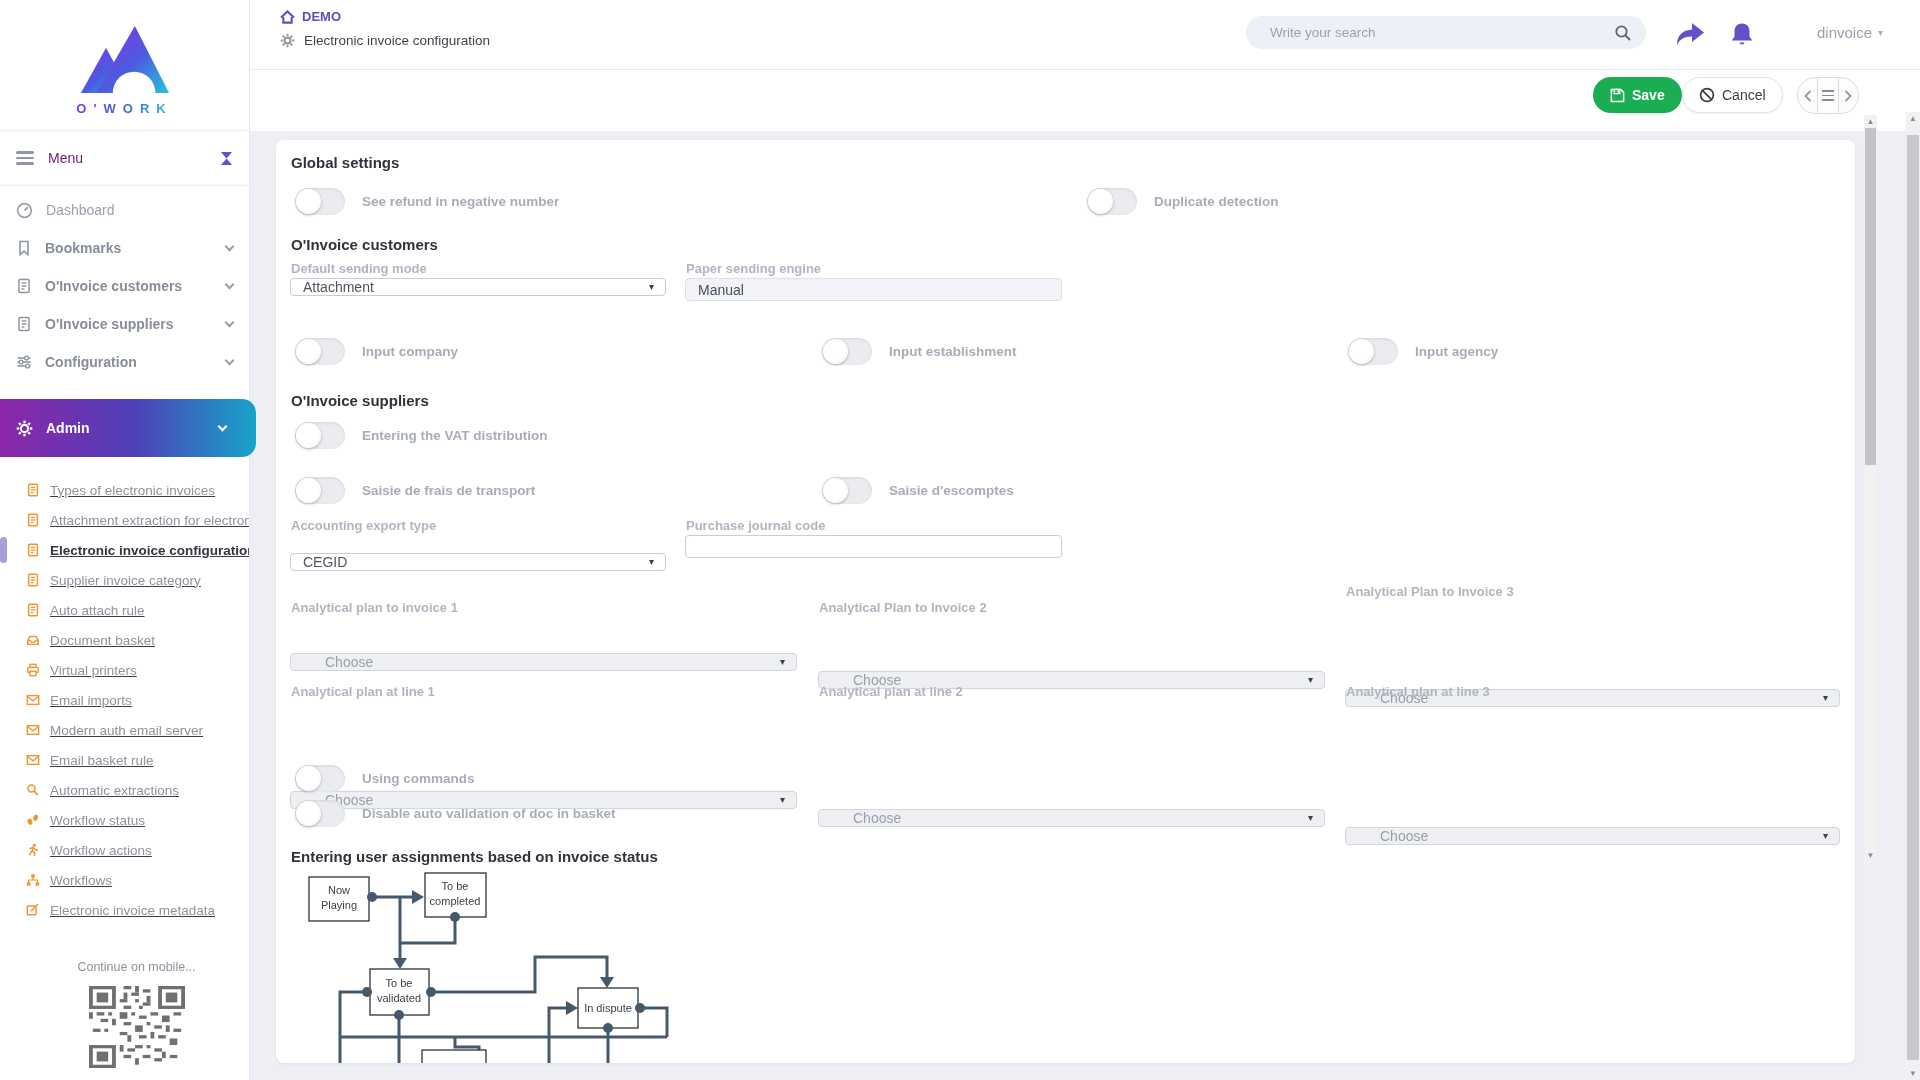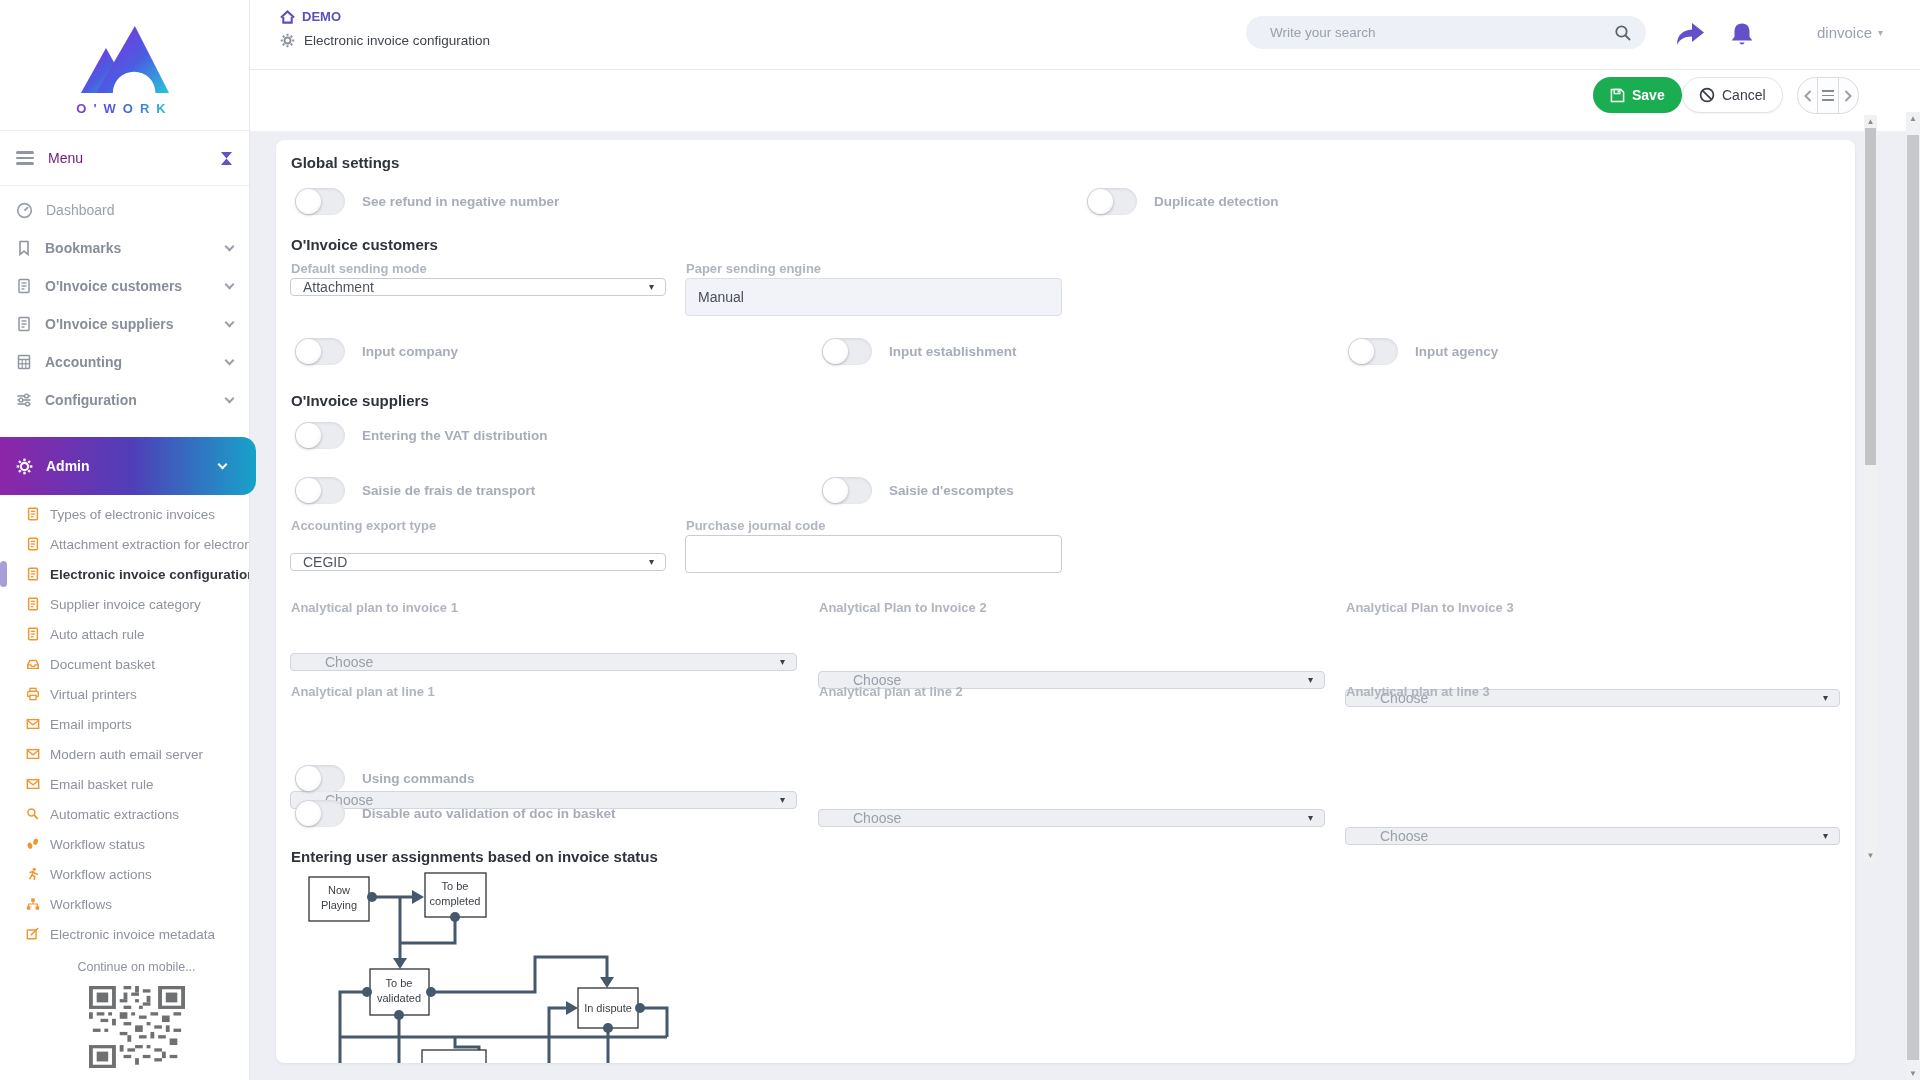--- a/index.html
+++ b/index.html
@@ -16,21 +16,21 @@
   .hamburger i { height:2.5px; background:#8f95a1; border-radius:2px; display:block; }
   .menu-row .spacer { flex:1; }
   .nav { padding-top:5px; }
   .navitem { height:38px; display:flex; align-items:center; padding:0 16px; gap:13px; color:#878d99; font-size:14px; font-weight:700; cursor:pointer; }
   .navitem.plain { font-weight:400; color:#9aa0ac; }
   .navitem svg { flex:0 0 auto; }
   .chev { margin-left:auto; width:7px; height:7px; border-right:2px solid #9aa0ab; border-bottom:2px solid #9aa0ab; transform:rotate(45deg); margin-top:-4px; }
   .admin-band { margin-top:18px; height:58px; width:256px; border-radius:0 14px 14px 0;
     background:linear-gradient(90deg,#8d26a8,#4f3fb8 52%,#17a3c9); display:flex; align-items:center; padding:0 16px; gap:13px; color:#fff; font-size:14px; font-weight:700; cursor:pointer; }
   .admin-band .chev { border-color:#fff; margin-right:14px; }
-  .submenu { padding-top:4px; }
+  .submenu { padding-top:18px;text-decoration:underline; }
   .subitem { height:30px; display:flex; align-items:center; padding:0 10px 0 26px; gap:10px; color:#8e929c; font-size:13.5px; white-space:nowrap; overflow:hidden; cursor:pointer; position:relative; }
   .subitem.active { font-weight:700; color:#33363d; }
   .subitem.active::before { content:""; position:absolute; left:0; top:2px; bottom:2px; width:7px; border-radius:4px; background:#a99fd8; }
   .subitem svg { flex:0 0 auto; }
   .mobile-blk { position:absolute; left:12px; bottom:8px; width:100%; text-align:center; }
   .mobile-hint { font-size:12.5px; color:#8d929c; margin-bottom:12px; }
   .qr { display:inline-block; }
 
   
   .topbar { position:absolute; left:250px; top:0; width:1670px; height:70px; background:#fff; border-bottom:1px solid #e6e8ec; z-index:4; }
@@ -61,21 +61,21 @@
   .h-sec { font-size:15px; font-weight:700; color:#2f333b; }
   .tglrow { display:flex; align-items:center; gap:17px; }
   .toggle { width:50px; height:27px; border-radius:14px; background:#ebecf0; box-shadow:inset 0 1px 3px rgba(60,60,80,.12); position:relative; cursor:pointer; flex:0 0 auto; }
   .toggle .knob { position:absolute; left:1px; top:1px; width:25px; height:25px; border-radius:50%;
     background:radial-gradient(circle at 38% 35%, #ffffff 55%, #f0f0f3); box-shadow:0 1px 3px rgba(50,50,70,.35); }
   .tlbl { font-size:13.5px; font-weight:700; color:#a7adb8; }
   .flbl { font-size:13px; font-weight:700; color:#b0b5c0; }
   .sel { height:18px; border:1px solid #c9ccd4; border-radius:4px; background:#fff; display:flex; align-items:center; padding:0 30px 0 12px; font-size:14px; color:#4e545e; position:relative; cursor:pointer; }
   .sel .caret { position:absolute; right:11px; top:50%; transform:translateY(-52%); font-size:10px; color:#3c4049; }
   .sel.disabled { background:#edeff3; border-color:#d2d5dc; color:#9aa0aa; cursor:default;padding-left:34px; }
-  .tin { height:38px; border:1px solid #c9ccd4; border-radius:4px; background:#fff; font-size:14px; color:#4a4e57; padding:0 12px; width:100%; font-family:inherit; outline:none; }
+  .tin { height:23px; border:1px solid #c9ccd4; border-radius:4px; background:#fff; font-size:14px; color:#4a4e57; padding:0 12px; width:100%; font-family:inherit; outline:none; }
   .tin.ro { background:#f1f3f9; border-color:#dcdfe6; }
 
   
   .diag text { font-size:11px; fill:#3b3f46; font-family:"Liberation Sans","DejaVu Sans",sans-serif; }
   .diag rect.node { fill:#fff; stroke:#2e3338; stroke-width:1.3; }
   .diag .pipe { stroke:#46586b; stroke-width:3; fill:none; }
   .diag .dot { fill:#46586b; }
   .diag .arr { fill:#46586b; }
 
   
@@ -145,31 +145,20 @@
       <span class="chev"></span>
     </div>
     <div class="navitem">
       <svg width="16" height="16" viewBox="0 0 16 16">
         <rect x="3" y="1.5" width="10" height="13" rx="1" fill="none" stroke="#8f95a1" stroke-width="1.5"></rect>
         <line x1="5.5" y1="5" x2="10.5" y2="5" stroke="#8f95a1" stroke-width="1.4"></line>
         <line x1="5.5" y1="8" x2="10.5" y2="8" stroke="#8f95a1" stroke-width="1.4"></line>
         <line x1="5.5" y1="11" x2="8.5" y2="11" stroke="#8f95a1" stroke-width="1.4"></line>
       </svg>
       <span>O'Invoice suppliers</span>
-      <span class="chev"></span>
-    </div>
-    <div class="navitem">
-      <svg width="16" height="16" viewBox="0 0 16 16">
-        <rect x="2.5" y="1.5" width="11" height="13" rx="1" fill="none" stroke="#8f95a1" stroke-width="1.5"></rect>
-        <line x1="2.5" y1="5.5" x2="13.5" y2="5.5" stroke="#8f95a1" stroke-width="1.4"></line>
-        <line x1="6.2" y1="5.5" x2="6.2" y2="14" stroke="#8f95a1" stroke-width="1.2"></line>
-        <line x1="9.8" y1="5.5" x2="9.8" y2="14" stroke="#8f95a1" stroke-width="1.2"></line>
-        <line x1="2.5" y1="9.8" x2="13.5" y2="9.8" stroke="#8f95a1" stroke-width="1.2"></line>
-      </svg>
-      <span>Accounting</span>
       <span class="chev"></span>
     </div>
     <div class="navitem">
       <svg width="16" height="16" viewBox="0 0 16 16">
         <line x1="1.5" y1="4" x2="14.5" y2="4" stroke="#8f95a1" stroke-width="1.6"></line>
         <line x1="1.5" y1="8" x2="14.5" y2="8" stroke="#8f95a1" stroke-width="1.6"></line>
         <line x1="1.5" y1="12" x2="14.5" y2="12" stroke="#8f95a1" stroke-width="1.6"></line>
         <circle cx="10.5" cy="4" r="1.9" fill="#fff" stroke="#8f95a1" stroke-width="1.4"></circle>
         <circle cx="5" cy="8" r="1.9" fill="#fff" stroke="#8f95a1" stroke-width="1.4"></circle>
         <circle cx="11.5" cy="12" r="1.9" fill="#fff" stroke="#8f95a1" stroke-width="1.4"></circle>
@@ -547,21 +536,21 @@
   <div class="abs flbl" style="left:15px; top:460px;">Analytical plan to invoice 1</div>
   <div class="abs sel disabled" style="left:14px; top:477px; width:507px;">
     <span>Choose</span>
     <span class="caret">▾</span>
   </div>
   <div class="abs flbl" style="left:543px; top:460px;">Analytical Plan to Invoice 2</div>
   <div class="abs sel disabled" style="left:542px; top:477px; width:507px;">
     <span>Choose</span>
     <span class="caret">▾</span>
   </div>
-  <div class="abs flbl" style="left:1070px; top:460px;">Analytical Plan to Invoice 3</div>
+  <div class="abs flbl" style="left:1070px; top:444px;">Analytical Plan to Invoice 3</div>
   <div class="abs sel disabled" style="left:1069px; top:477px; width:495px;">
     <span>Choose</span>
     <span class="caret">▾</span>
   </div>
 
   <div class="abs flbl" style="left:15px; top:544px;">Analytical plan at line 1</div>
   <div class="abs sel disabled" style="left:14px; top:561px; width:507px;">
     <span>Choose</span>
     <span class="caret">▾</span>
   </div>

